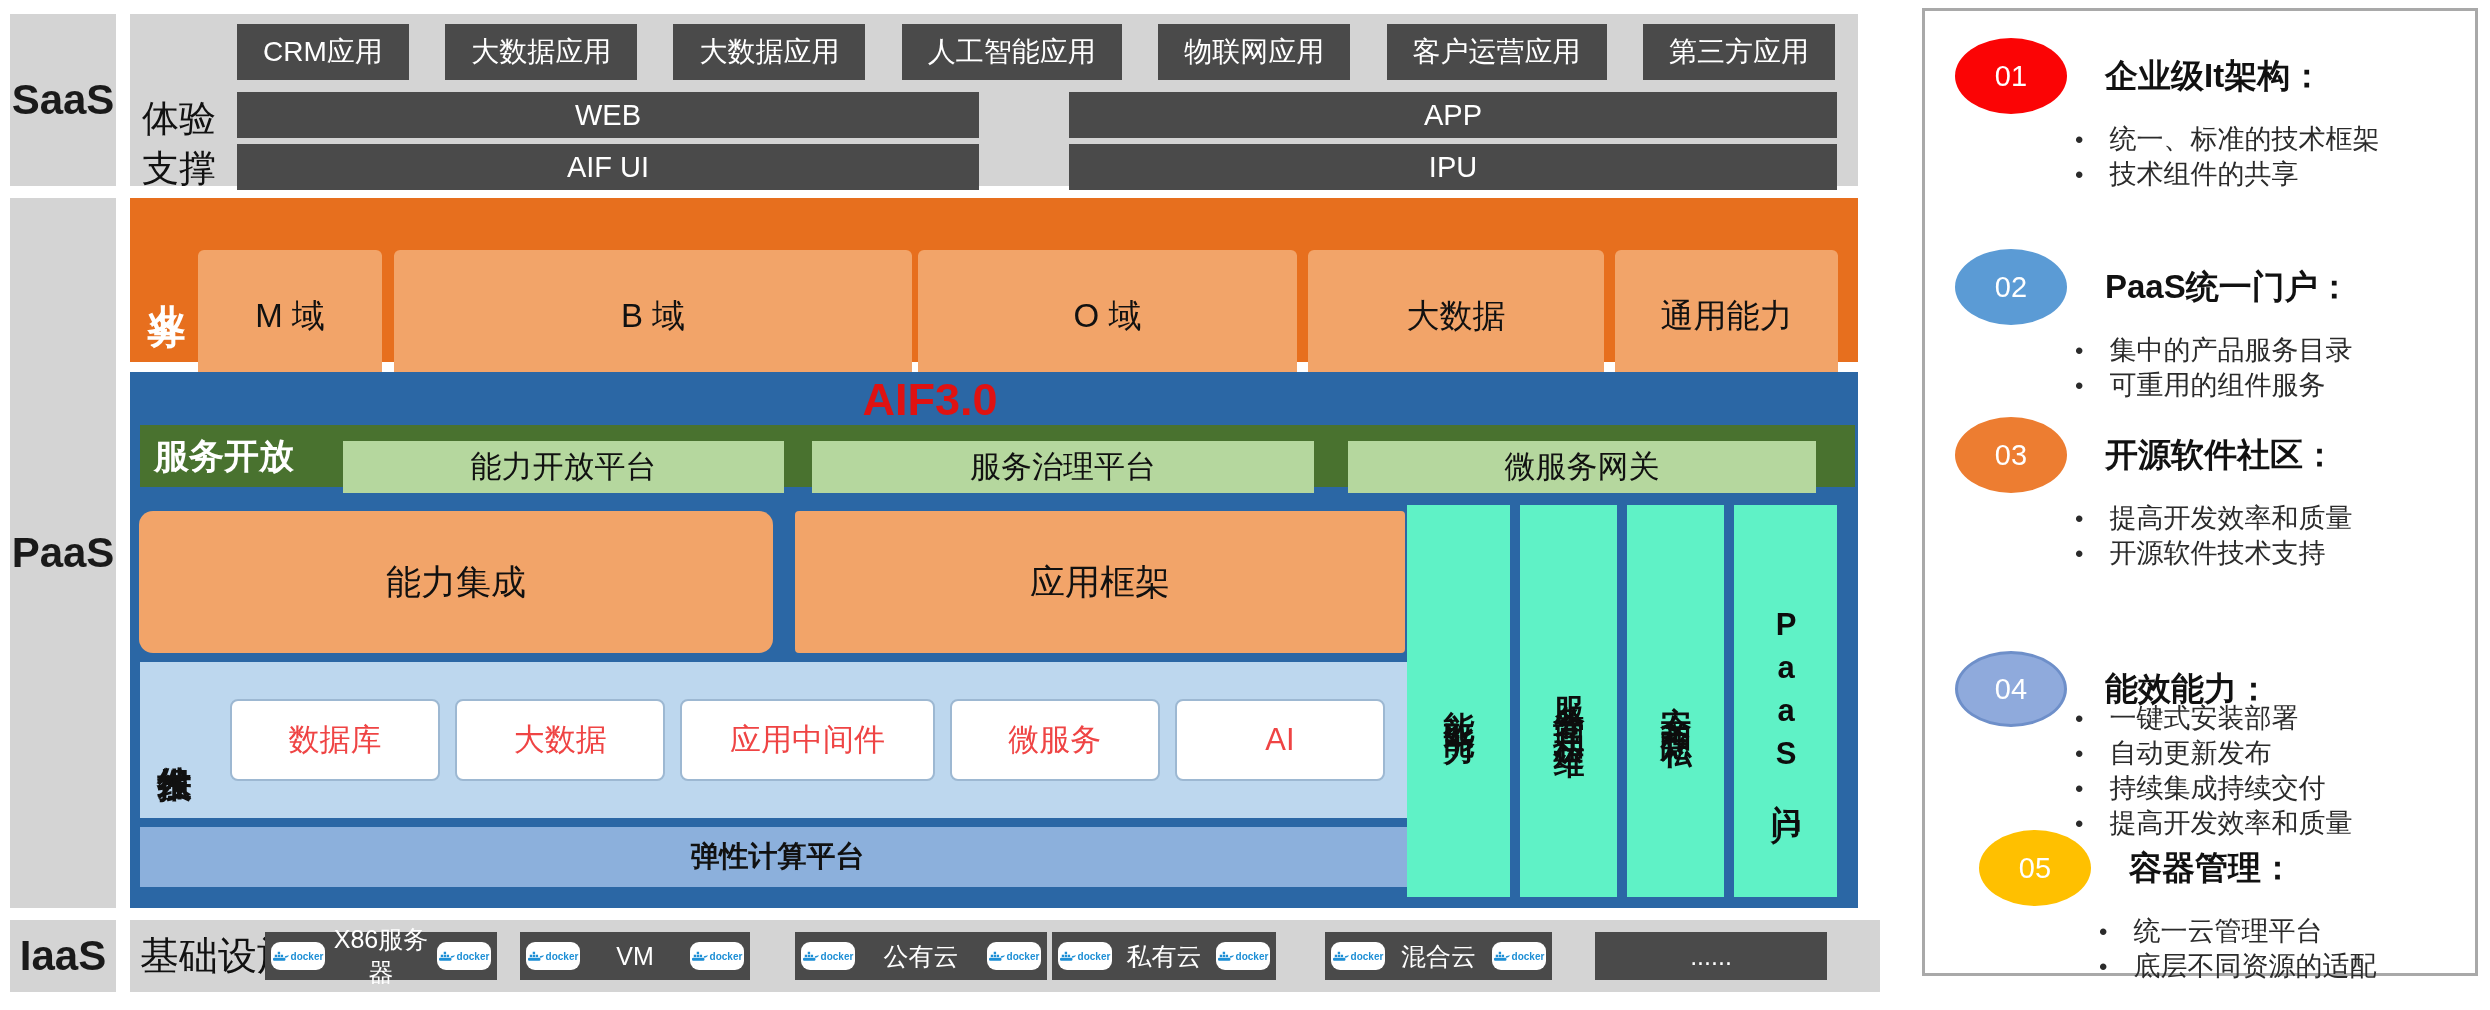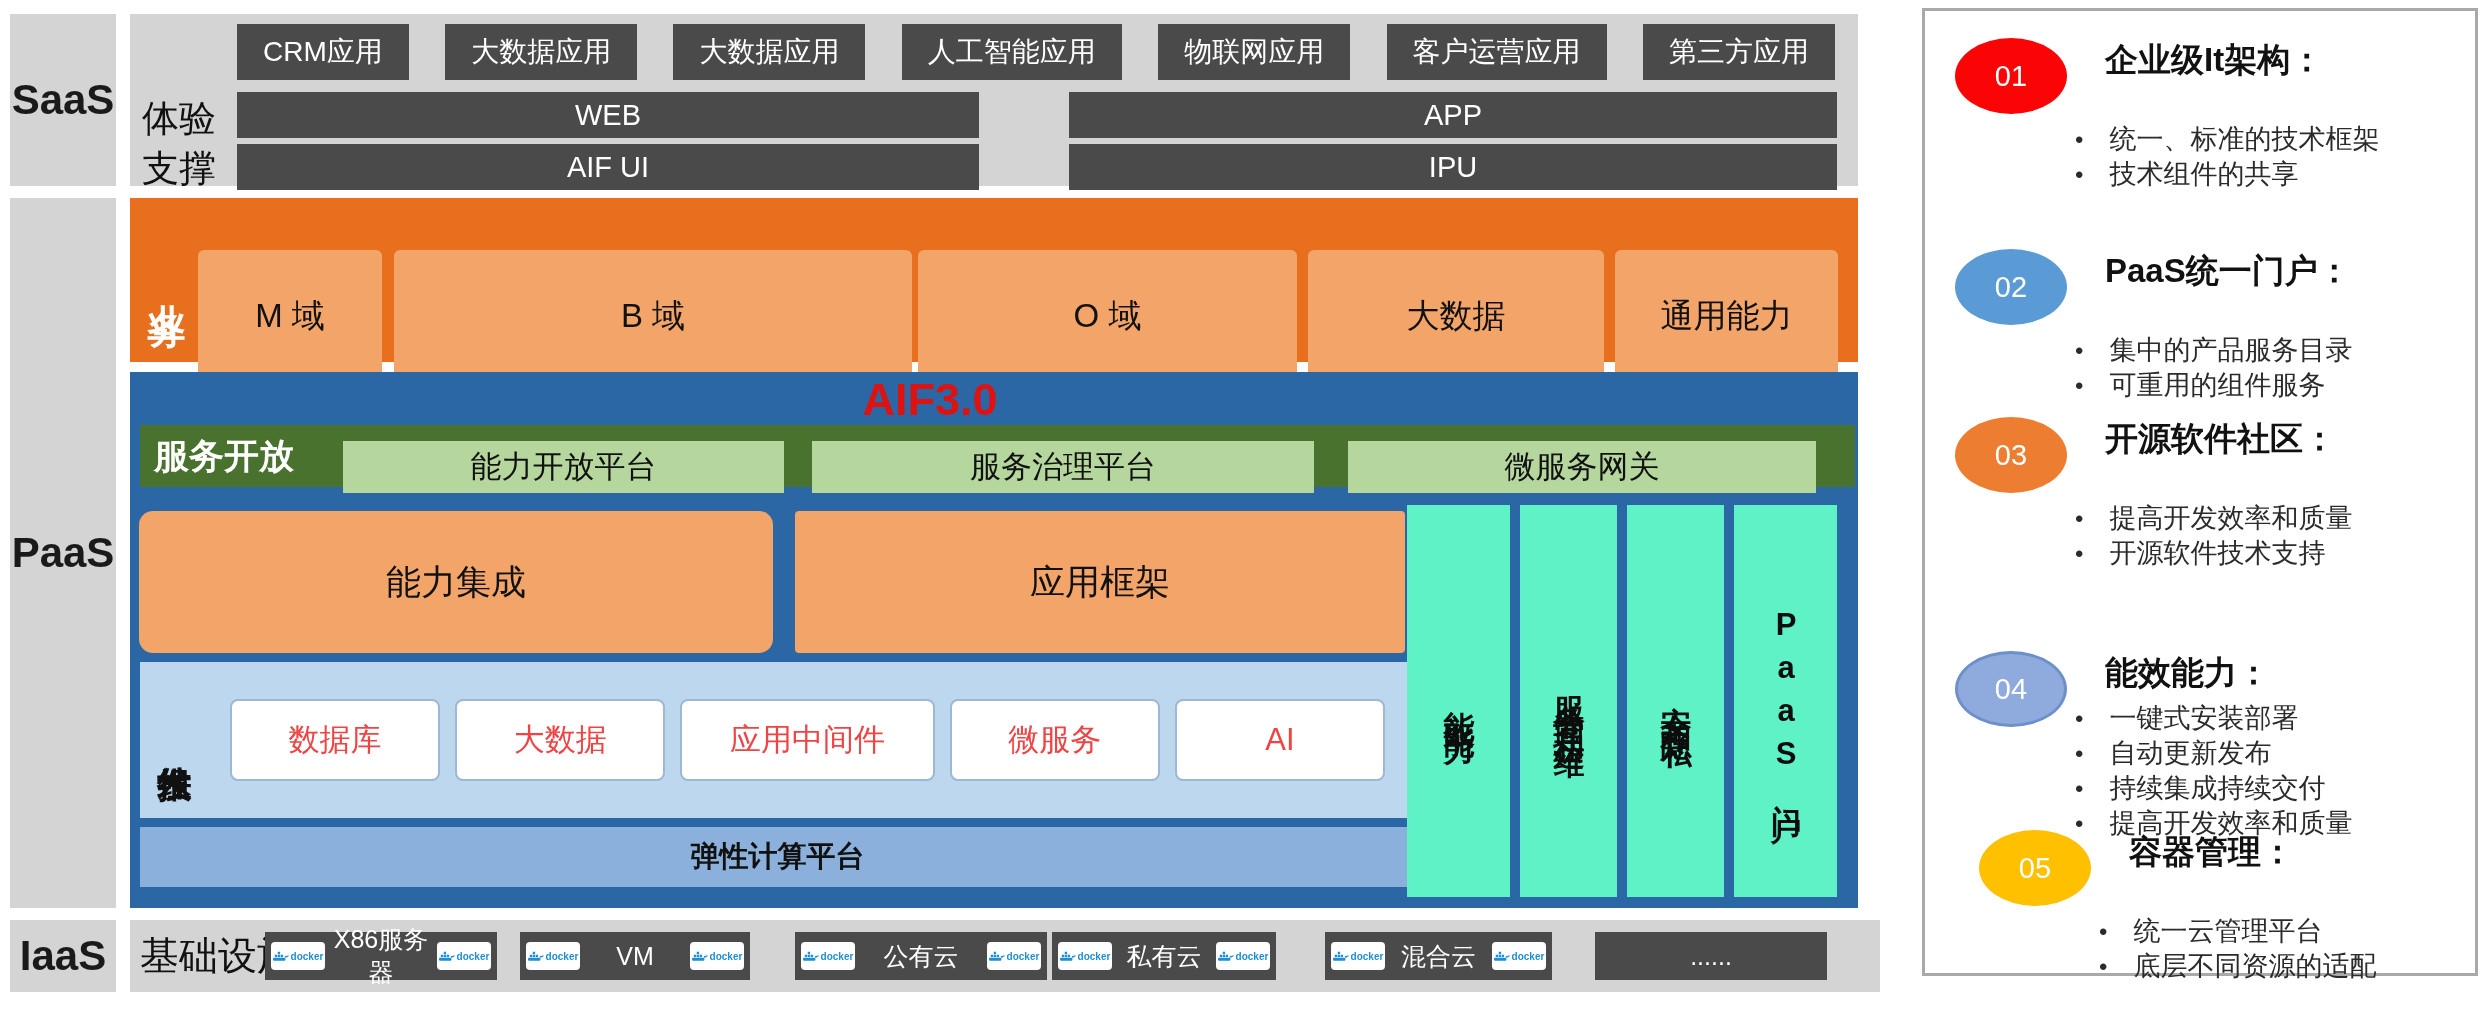--- a/index.html
+++ b/index.html
@@ -64,29 +64,29 @@
   .pillar{position:absolute;top:133px;height:392px;background:#5ff2c6;
     display:flex;align-items:center;justify-content:center;
     color:#0d0d0d;font-size:31px;font-weight:600;letter-spacing:8px;}
 
   
   .infra-label{position:absolute;left:10px;top:0;height:100%;display:flex;align-items:center;
     color:#111;font-size:39px;}
   .iaas-box{position:absolute;top:12px;height:48px;font-size:25px;
     display:flex;align-items:center;justify-content:space-between;padding:0 6px;}
   .iaas-box .mid-text{flex:1;text-align:center;}
-  .dk{background:#ffffff;border-radius:4px;width:54px;height:28px;
+  .dk{background:#ffffff;border-radius:9px;width:54px;height:28px;
     display:flex;align-items:center;justify-content:center;gap:2px;flex:0 0 54px;}
   .dkt{font-style:normal;font-size:10px;color:#1e8fd5;font-weight:bold;}
 
   
   .panel{position:absolute;left:1922px;top:8px;width:556px;height:968px;
     background:#ffffff;border:3px solid #a9a9a9;box-sizing:border-box;}
   .sp-item{position:absolute;left:0;width:100%;}
-  .sp-head{display:flex;align-items:flex-start;gap:38px;padding-left:30px;}
+  .sp-head{display:flex;align-items:center;gap:38px;padding-left:30px;}
   .ellipse{flex:0 0 112px;width:112px;height:76px;border-radius:50%;
     display:flex;align-items:center;justify-content:center;color:#ffffff;font-size:29px;}
   .sp-item:nth-of-type(4) .ellipse{border:3px solid #6e8fc9;box-sizing:border-box;}
   .sp-title{font-size:33px;font-weight:bold;color:#111;}
   .sp-bullets{position:absolute;left:150px;top:84px;}
   .sp-item:nth-of-type(4) .sp-bullets{top:50px;}
   .sp-b{font-size:27px;color:#2b2b2b;line-height:34px;display:flex;gap:26px;align-items:baseline;}
   .sp-b::before{content:"\2022";font-size:24px;}
 </style>
 </head>

